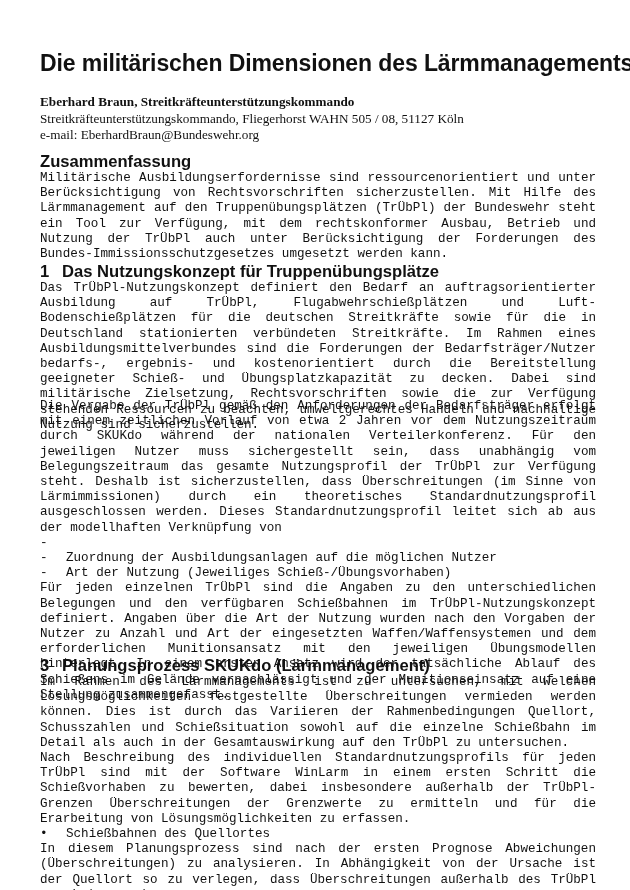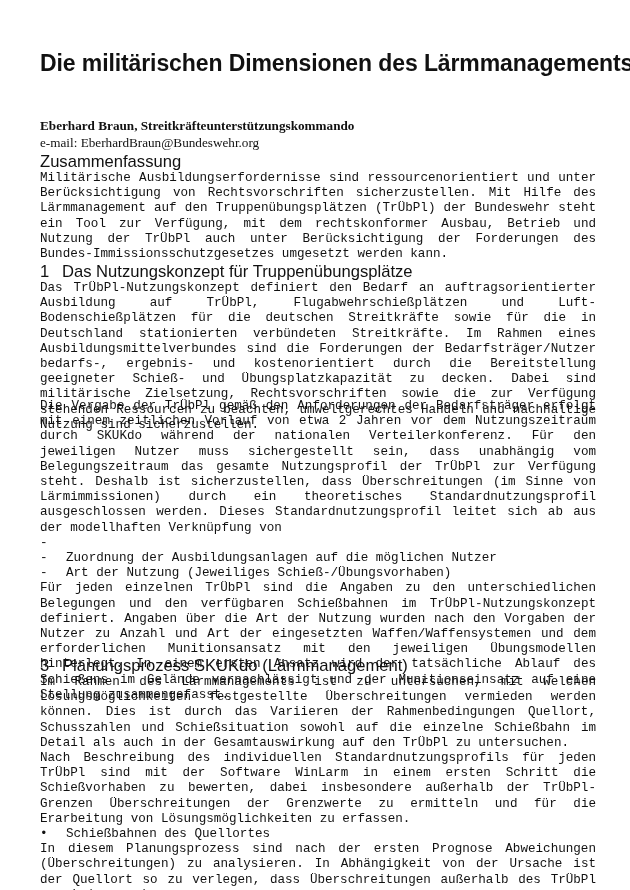--- a/index.html
+++ b/index.html
@@ -4,47 +4,48 @@
 <style>
   html, body { margin: 0; padding: 0; background: #ffffff; }
   body { width: 630px; height: 890px; overflow: hidden; position: relative; color: #111; }
   .page { position: absolute; left: 40px; top: 0; width: 556px; }
   .title {
     position: absolute; top: 50px; left: 0; margin: 0;
     font-family: "Liberation Sans", sans-serif; font-weight: bold;
     font-size: 23px; letter-spacing: -0.1px; white-space: nowrap;
   }
   .author-block { position: absolute; top: 94px; left: 0; font-family: "Liberation Serif", serif; font-size: 13.2px; line-height: 16.5px; }
-  .author-block .name { font-weight: bold; margin-top: 24px; }
+  .author-block .name { font-weight: bold; }
   .author-block .email strong { font-weight: normal; }
   .sec {
     position: absolute; left: 0; width: 556px;
   }
   .sec h2 {
-    margin: 0; font-family: "Liberation Sans", sans-serif; font-weight: normal;
+    margin: 0; font-family: "Liberation Sans", sans-serif; font-weight: bold;
     font-size: 16.6px; line-height: 19px; white-space: nowrap;
   }
   .sec h2 .num { display: inline-block; width: 22px; }
   .sec p, .sec li {
     font-family: Liberation Mono, monospace; font-size: 12.6px; line-height: 15.2px;
     margin: 0; text-align: justify; hyphens: manual;
   }
   .sec ul { list-style: none; margin: 0; padding: 0; }
   .sec li { display: flex; text-align: left; }
   .sec li .mark { width: 26px; flex: none; }
 </style>
 </head>
 <body>
 
 <div class="page">
 
   <h1 class="title">Die militärischen Dimensionen des Lärmmanagements</h1>
 
   <div class="author-block">
     <div class="name">Eberhard Braun, Streitkräfteunterstützungskommando</div>
+    <div>Streitkräfteunterstützungskommando, Fliegerhorst WAHN 505 / 08, 51127 Köln</div>
     <div class="email"><span>e-mail: </span><strong>EberhardBraun@Bundeswehr.org</strong></div>
   </div>
 
   <div class="sec" style="top:152px;">
     <h2>Zusammenfassung</h2>
     <p>Militärische Ausbildungserfordernisse sind ressourcenorientiert und unter Berücksichtigung von Rechts­vorschriften sicherzustellen. Mit Hilfe des Lärmmanagement auf den Truppenübungsplätzen (TrÜbPl) der Bundeswehr steht ein Tool zur Verfügung, mit dem rechtskonformer Ausbau, Betrieb und Nutzung der TrÜbPl auch unter Berücksichtigung der Forderungen des Bundes-Immissionsschutzgesetzes umgesetzt werden kann.</p>
   </div>
 
   <div class="sec" style="top:262px;">
     <h2><span class="num">1</span><span>Das Nutzungskonzept für Truppenübungsplätze</span></h2>

